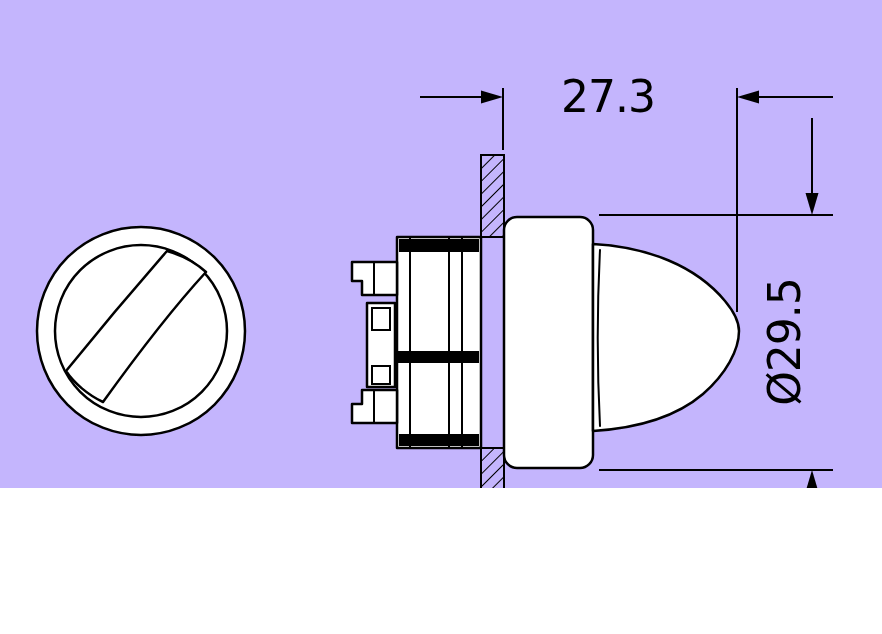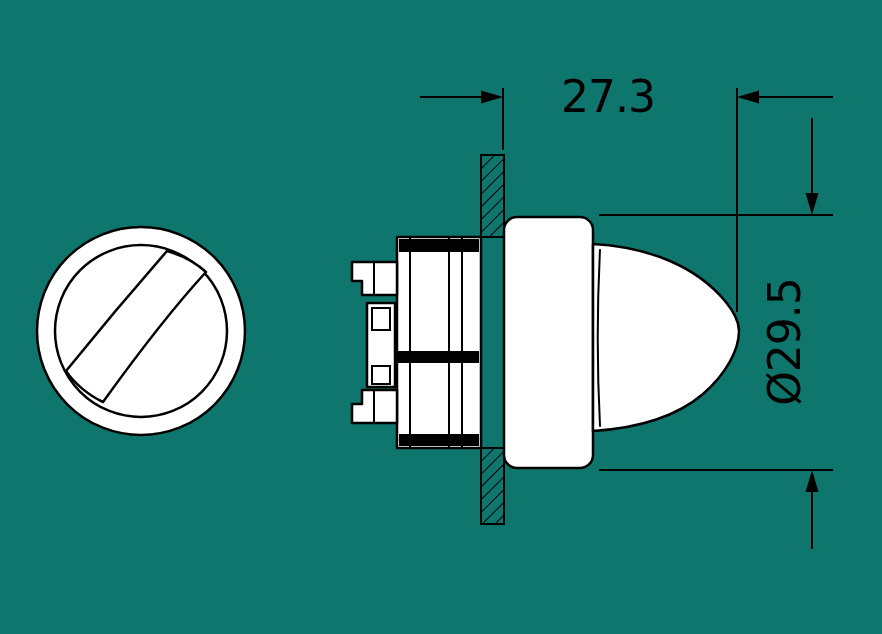--- a/index.html
+++ b/index.html
@@ -4,22 +4,22 @@
 <style>
   html, body {
     margin: 0;
     padding: 0;
     background: #ffffff;
     font-family: "DejaVu Sans", sans-serif;
   }
   .stage {
     position: relative;
     width: 882px;
-    height: 634px;
-    background: #0f766e;
+    height: 488px;
+    background: #c4b5fd;
     overflow: hidden;
   }
   .stage svg {
     display: block;
     width: 882px;
     height: 634px;
   }
   .outline {
     fill: #ffffff;
     stroke: #000000;

